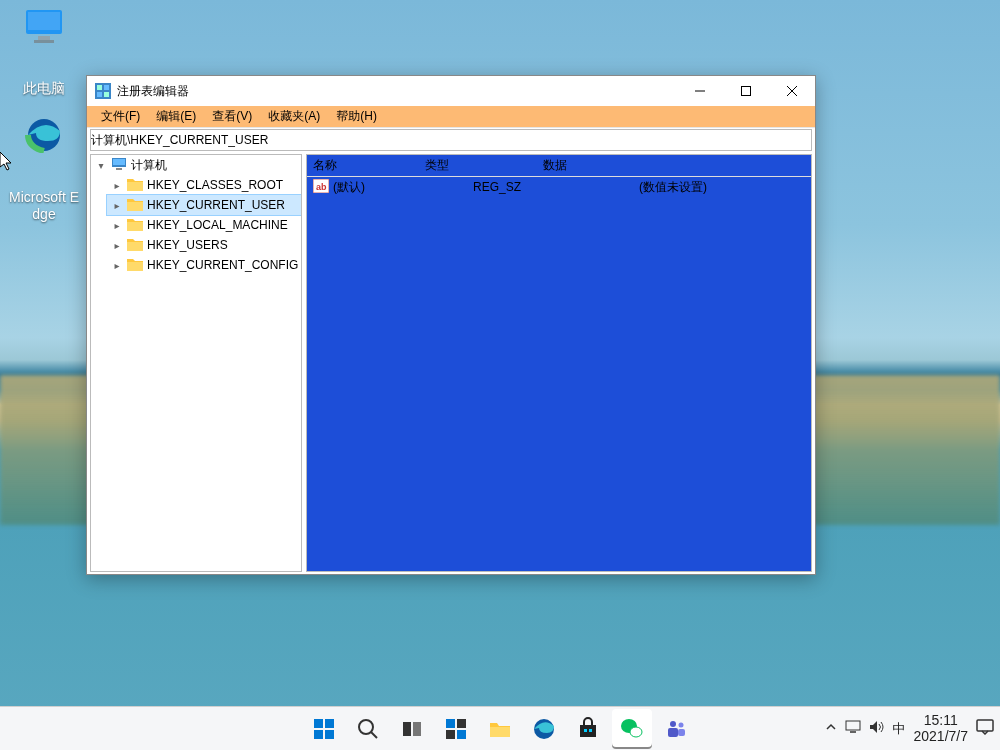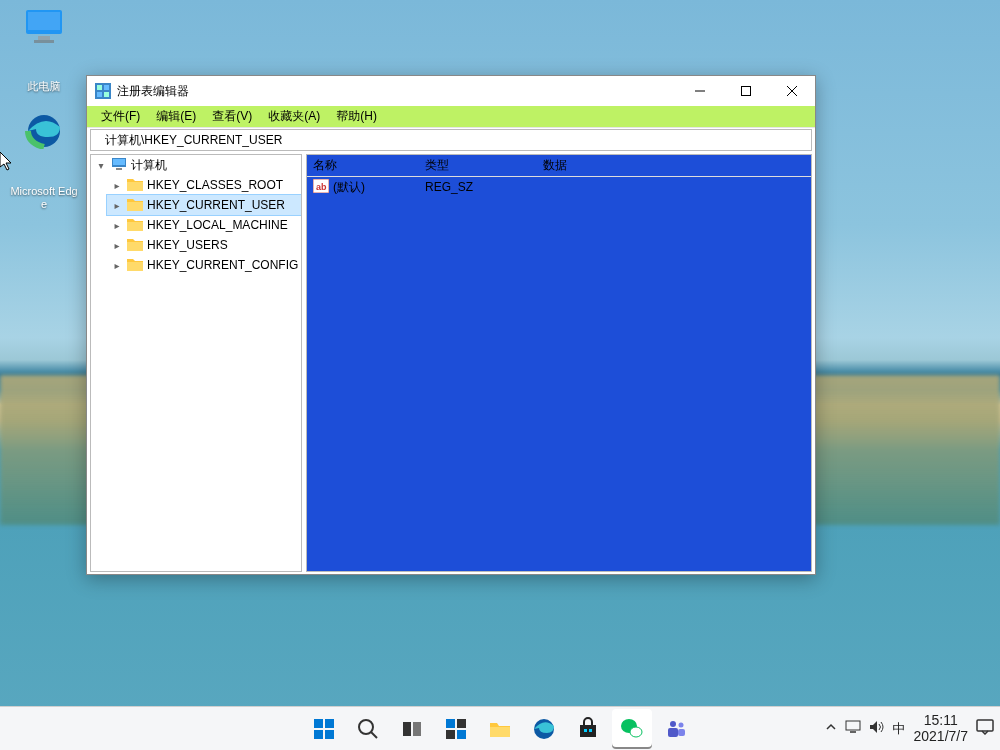--- a/index.html
+++ b/index.html
@@ -18,54 +18,54 @@
 .desktop::before {
   content: ""; position: absolute; left: 0; right: 0; top: 50%; height: 150px;
   background: linear-gradient(to bottom, rgba(180,170,120,0.9), rgba(80,130,100,0.6));
   filter: blur(2px);
 }
 
 
 .desktop-icons { position: absolute; top: 8px; left: 8px; width: 80px; }
 .desktop-icon { width: 72px; text-align: center; margin-bottom: 20px; cursor: pointer; }
 .desktop-icon .glyph { width: 40px; height: 36px; margin: 0 auto 4px; display: flex; align-items: center; justify-content: center; }
-.desktop-icon .label { color: #fff; font-size: 11px; text-shadow: 0 1px 2px rgba(0,0,0,0.6); line-height: 1.2; word-break: break-all; margin-top: 36px; }
+.desktop-icon .label { color: #fff; font-size: 14px; text-shadow: 0 1px 2px rgba(0,0,0,0.6); line-height: 1.2; word-break: break-all; margin-top: 36px; }
 
 
 .window {
   position: absolute; top: 75px; left: 86px; width: 730px; height: 500px;
   background: #fff; border: 1px solid #888; box-shadow: 0 4px 18px rgba(0,0,0,0.3);
   display: flex; flex-direction: column;
 }
 .titlebar { height: 30px; display: flex; align-items: center; padding-left: 8px; background: #fff; }
 .titlebar .app-icon { width: 16px; height: 16px; margin-right: 6px; }
 .titlebar .title { font-size: 12px; flex: 1; color: #000; }
 .win-controls { display: flex; height: 100%; }
 .win-btn { width: 46px; display: flex; align-items: center; justify-content: center; cursor: pointer; }
 .win-btn svg { width: 10px; height: 10px; }
 
-.menubar { height: 22px; display: flex; align-items: center; padding: 0 6px; font-size: 12px; background: #bef264; border-bottom: 1px solid #e5e5e5; }
+.menubar { height: 22px; display: flex; align-items: center; padding: 0 6px; font-size: 12px; background: #fdba74; border-bottom: 1px solid #e5e5e5; }
 .menubar .menu-item { padding: 2px 8px; cursor: pointer; }
 
-.addressbar { height: 22px; border: 1px solid #bbb; margin: 1px 3px; padding: 2px 14px; font-size: 12px; background: #fff; }
+.addressbar { height: 22px; border: 1px solid #bbb; margin: 1px 3px; padding: 2px 0; font-size: 12px; background: #fff; }
 
 .content { flex: 1; display: flex; overflow: hidden; }
 .tree-pane { width: 212px; border: 1px solid #bbb; margin: 2px 0 2px 3px; overflow: auto; font-size: 12px; background: #fff; }
 .list-pane { flex: 1; border: 1px solid #bbb; margin: 2px 3px 2px 4px; background: #1d4ed8; font-size: 12px; display: flex; flex-direction: column; }
 
 .tree-node { display: flex; align-items: center; height: 20px; padding-left: 4px; white-space: nowrap; cursor: pointer; }
 .tree-node .chev { width: 12px; text-align: center; color: #666; font-size: 10px; }
 .tree-node .folder { width: 16px; height: 14px; margin: 0 4px; }
 .tree-node.selected { background: #cce8ff; outline: 1px solid #99d1ff; }
 .child-nodes { padding-left: 16px; }
 
 .list-header { display: flex; height: 22px; border-bottom: 1px solid #ddd; align-items: center; }
 .list-header .col { padding: 2px 6px; border-right: 1px solid transparent; font-size: 12px; }
 .col-name { width: 112px; } .col-type { width: 118px; } .col-data { flex: 1; }
-.list-row { display: flex; height: 20px; align-items: center; }
+.list-row { display: flex; height: 20px; align-items: center; gap: 48px; }
 .list-row .cell { padding: 2px 6px; font-size: 12px; }
 .list-row .val-icon { width: 16px; height: 14px; margin-right: 4px; }
 
 
 .taskbar {
   position: absolute; bottom: 0; left: 0; right: 0; height: 44px;
   background: #f5f6f8; border-top: 1px solid #d0d0d0;
   display: flex; align-items: center;
 }
 .taskbar-center { position: absolute; left: 50%; transform: translateX(-50%); display: flex; gap: 4px; }
@@ -215,20 +215,21 @@
       <div id="list-rows">
           <div class="list-row">
             <div class="cell col-name" style="display:flex;align-items:center;">
               <span><svg class="val-icon" viewBox="0 0 16 14">
                   <rect width="16" height="14" fill="#fff" stroke="#c66"></rect>
                   <text x="3" y="11" font-size="9" fill="#c33" font-weight="bold">ab</text>
                 </svg></span>
               <span>(默认)</span>
             </div>
             <div class="cell col-type">REG_SZ</div>
+            <div class="cell col-data">(数值未设置)</div>
           </div>
         </div>
     </div>
   </div>
 </div>
 
 <div class="taskbar">
   <div class="taskbar-center">
     <div class="task-btn">
         <div class="glyph">

